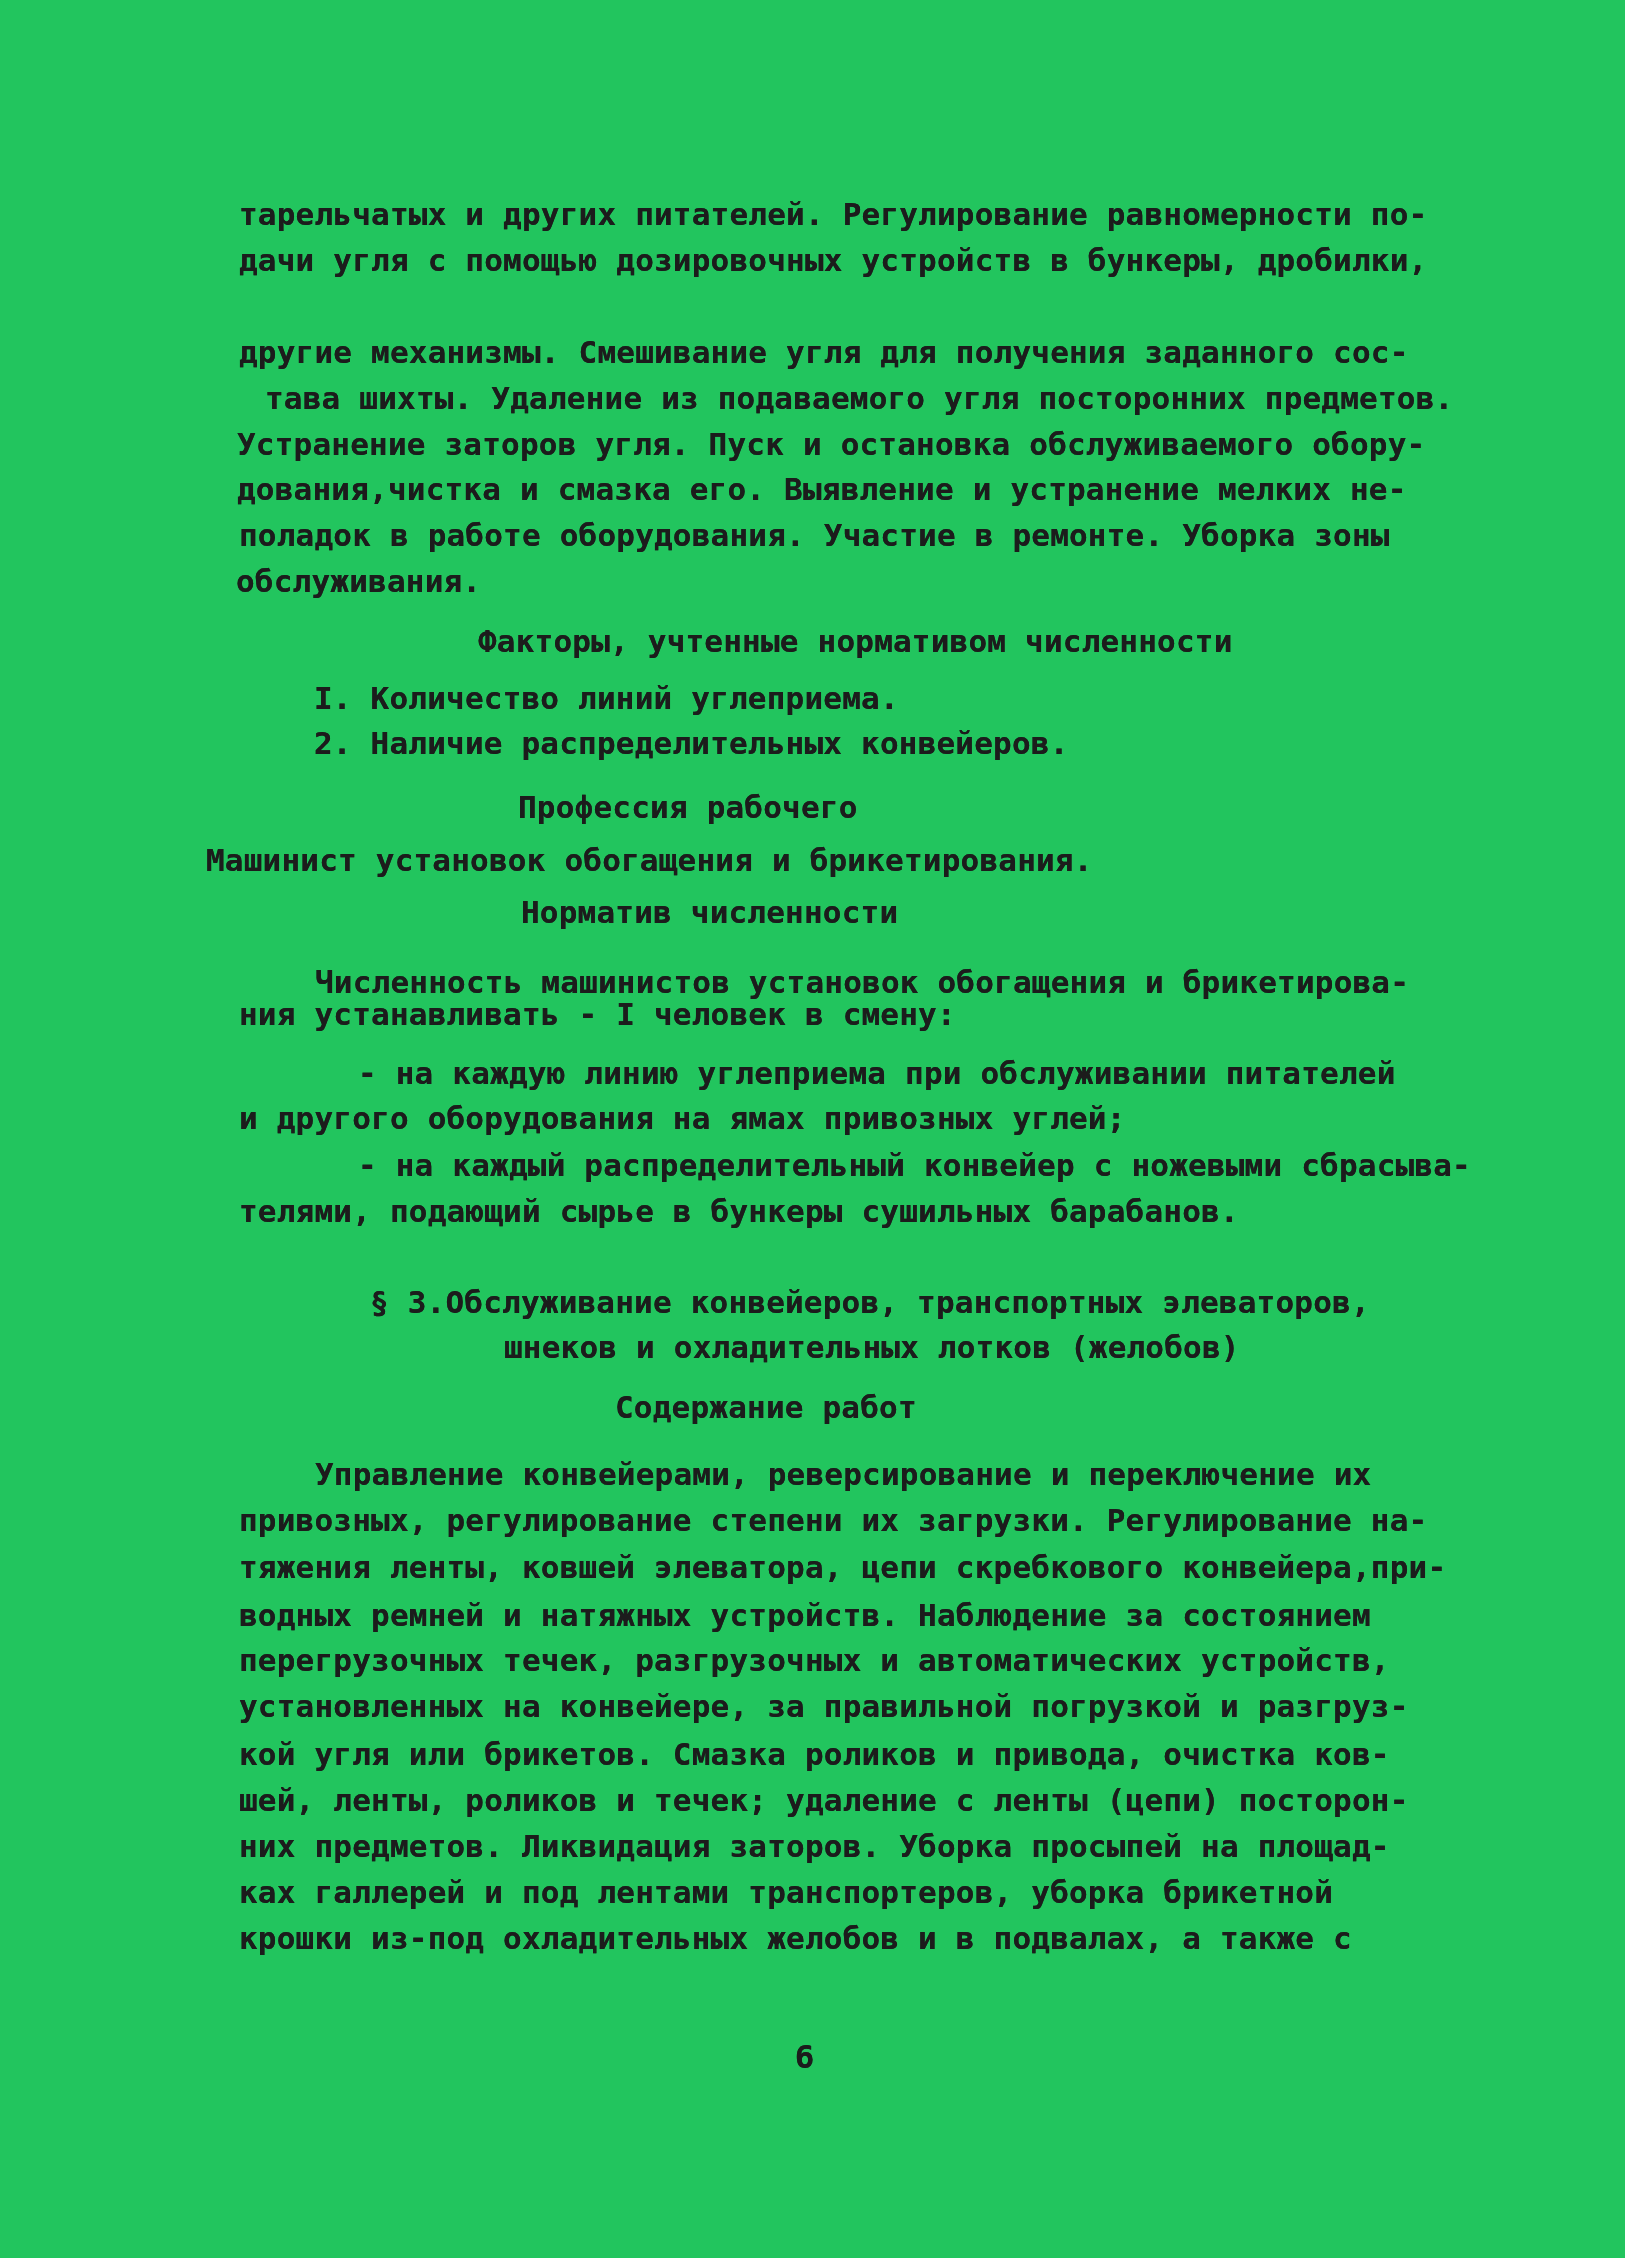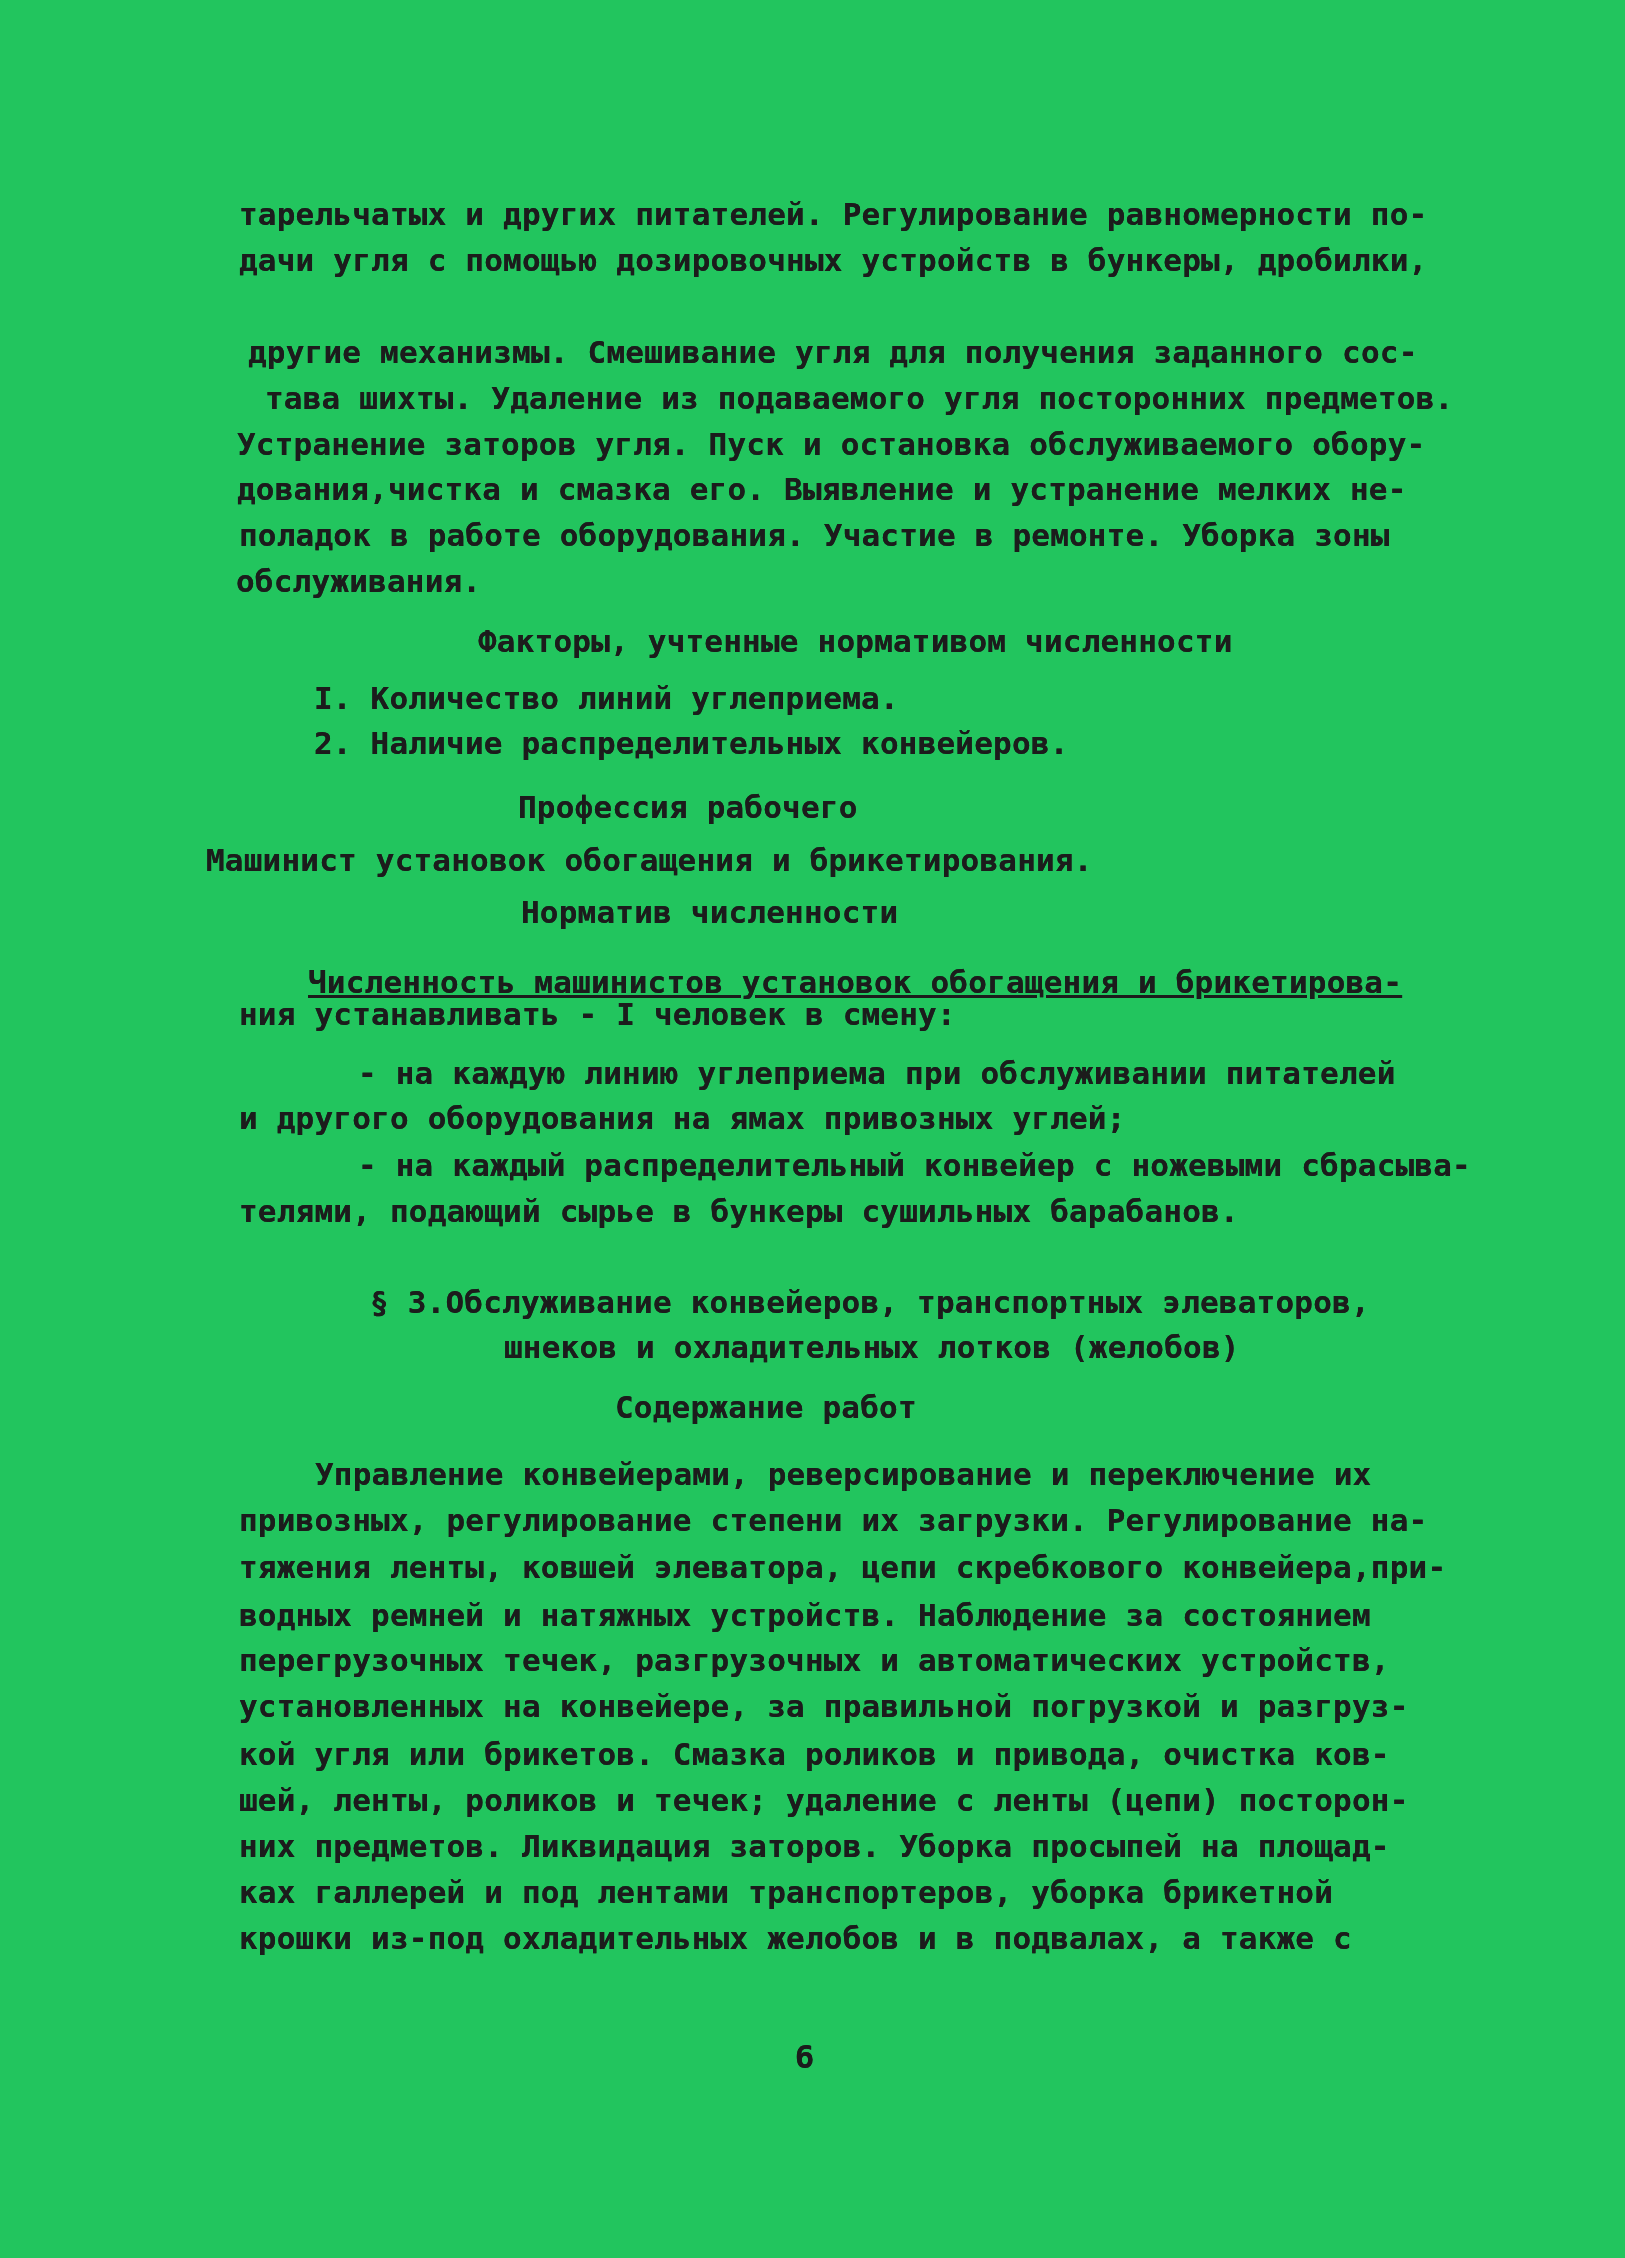--- a/index.html
+++ b/index.html
@@ -35,38 +35,38 @@
     text-shadow: 0 0 0.6px rgba(25,25,25,0.85);
   }
 </style>
 </head>
 <body>
 
 <div class="page">
 
   <div class="ln" style="top:191px; left:239px;">тарельчатых и других питателей. Регулирование равномерности по-</div>
   <div class="ln" style="top:237px; left:239px;">дачи угля с помощью дозировочных устройств в бункеры, дробилки,</div>
-  <div class="ln" style="top:329px; left:239px;margin-left:9px;">другие механизмы. Смешивание угля для получения заданного сос-</div>
+  <div class="ln" style="top:329px; left:239px;">другие механизмы. Смешивание угля для получения заданного сос-</div>
   <div class="ln" style="top:375px; left:246px;margin-left:19px;">тава шихты. Удаление из подаваемого угля посторонних предметов.</div>
   <div class="ln" style="top:421px; left:237px;">Устранение заторов угля. Пуск и остановка обслуживаемого обору-</div>
   <div class="ln" style="top:466px; left:237px;">дования,чистка и смазка его. Выявление и устранение мелких не-</div>
   <div class="ln" style="top:512px; left:239px;">поладок в работе оборудования. Участие в ремонте. Уборка зоны</div>
   <div class="ln" style="top:558px; left:236px;">обслуживания.</div>
 
   <div class="ln" style="top:618px; left:478px;">Факторы, учтенные нормативом численности</div>
 
   <div class="ln" style="top:675px; left:314px;">I. Количество линий углеприема.</div>
   <div class="ln" style="top:720px; left:314px;">2. Наличие распределительных конвейеров.</div>
 
   <div class="ln" style="top:784px; left:518px;">Профессия рабочего</div>
   <div class="ln" style="top:837px; left:206px;">Машинист установок обогащения и брикетирования.</div>
 
   <div class="ln" style="top:889px; left:521px;">Норматив численности</div>
 
-  <div class="ln" style="top:959px; left:308px;text-decoration:underline;">Численность машинистов установок обогащения и брикетирова-</div>
+  <div class="ln" style="top:959px; left:315px;">Численность машинистов установок обогащения и брикетирова-</div>
   <div class="ln" style="top:991px; left:239px;">ния устанавливать - I человек в смену:</div>
   <div class="ln" style="top:1050px; left:358px;">- на каждую линию углеприема при обслуживании питателей</div>
   <div class="ln" style="top:1095px; left:239px;">и другого оборудования на ямах привозных углей;</div>
   <div class="ln" style="top:1142px; left:358px;">- на каждый распределительный конвейер с ножевыми сбрасыва-</div>
   <div class="ln" style="top:1188px; left:239px;">телями, подающий сырье в бункеры сушильных барабанов.</div>
 
   <div class="ln" style="top:1279px; left:370px;">§ 3.Обслуживание конвейеров, транспортных элеваторов,</div>
   <div class="ln" style="top:1324px; left:504px;">шнеков и охладительных лотков (желобов)</div>
 
   <div class="ln" style="top:1384px; left:615px;">Содержание работ</div>

